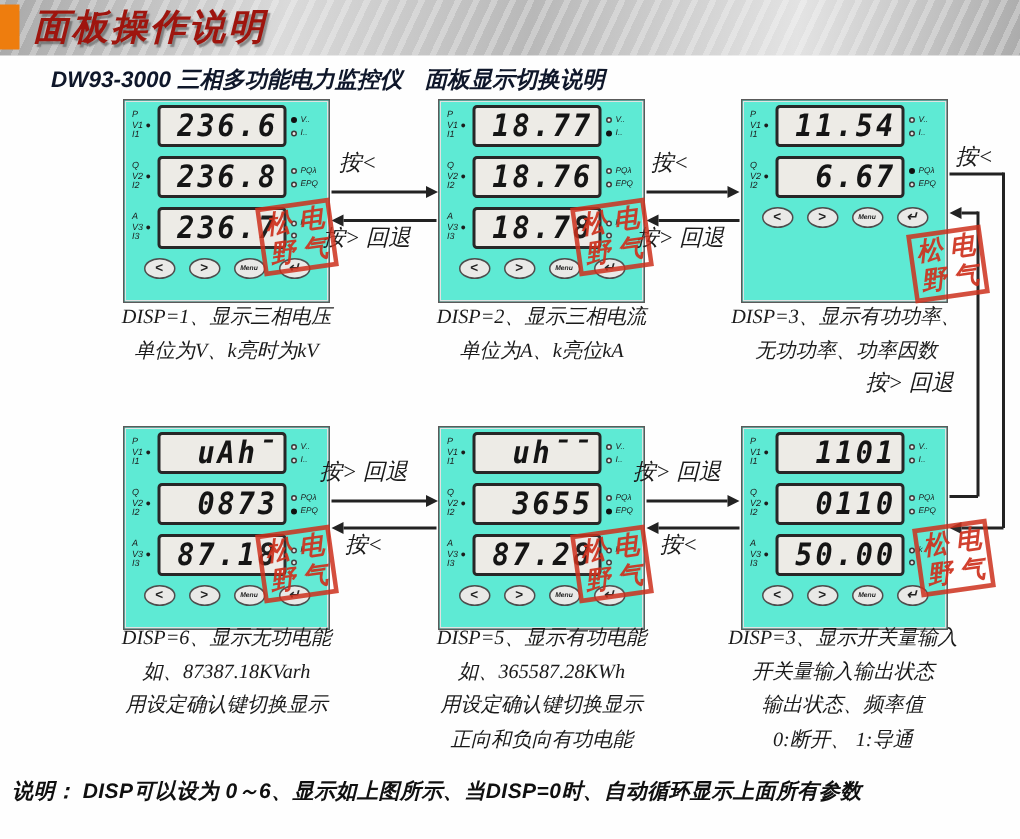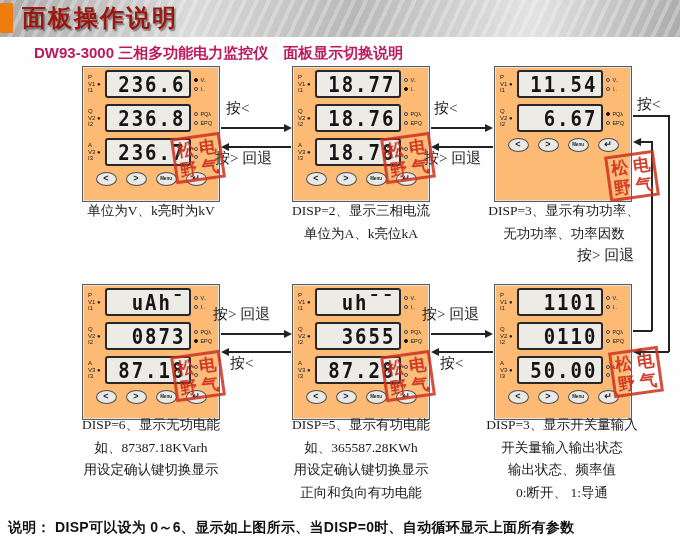--- a/index.html
+++ b/index.html
@@ -1,36 +1,36 @@
 <!DOCTYPE html>
 <html><head>
 <meta charset="utf-8">
 <style>
   * { margin:0; padding:0; box-sizing:border-box; }
   body { background:#fff; font-family:"Liberation Sans", sans-serif; }
-  .page { position:relative; width:680px; height:559px; background:#fefefe; overflow:hidden; }
+  .page { position:relative; width:680px; height:559px; background:#fefefe; overflow:hidden;font-style:italic; }
 
   
   .header {
     position:absolute; left:0; top:0; width:680px; height:37px;
     background:
       repeating-linear-gradient(115deg, rgba(255,255,255,.28) 0 4px, rgba(0,0,0,0) 4px 11px),
       linear-gradient(100deg, #a9a9a9, #dadada 28%, #b8b8b8 52%, #e3e3e3 78%, #ababab);
   }
   .header-accent { position:absolute; left:0; top:3px; width:13px; height:30px; background:#ee7d0e; }
   .header-title {
     position:absolute; left:22px; top:2px; font-size:24px; font-weight:bold;
     color:#9e150e; letter-spacing:2px; text-shadow:1.5px 2px 1px rgba(70,70,70,.55);
   }
-  .doc-title { position:absolute; left:34px; top:44px; font-size:15px; font-weight:bold; color:#be185d; }
+  .doc-title { position:absolute; left:34px; top:44px; font-size:15px; font-weight:bold; color:#0f172a; }
 
   
   .panel {
     position:absolute; width:138px; height:136px;
-    background:#fdba74; border:1px solid #5a5a5a;
+    background:#5eead4; border:1px solid #5a5a5a;
     box-shadow: inset 0 0 0 1px #e2e2e2;
   }
   .lcd-row { display:flex; align-items:center; height:34px; padding:0 2px; }
   .row-labels { width:20px; padding-left:3px; font-size:6px; line-height:6.5px; color:#1c1c1c; }
   .lcd {
     width:88px; height:28px; background:#edebe6; border:2px solid #272727; border-radius:3px;
     display:flex; align-items:center; justify-content:flex-end; padding:0 4px; overflow:hidden;
   }
   .lcd-value {
     font-family:"DejaVu Sans Mono", monospace; font-weight:bold; font-size:19px;
@@ -527,20 +527,21 @@
     <div class="stamp">
       <span class="stamp-char">松</span>
       <span class="stamp-char">电</span>
       <span class="stamp-char">野</span>
       <span class="stamp-char">气</span>
     </div>
   </div>
 </div>
   <div id="captions-layer">
       <div class="caption cap-p0">
+        <div>DISP=1、显示三相电压</div>
         <div>单位为V、k亮时为kV</div>
       </div>
       <div class="caption cap-p1">
         <div>DISP=2、显示三相电流</div>
         <div>单位为A、k亮位kA</div>
       </div>
       <div class="caption cap-p2">
         <div>DISP=3、显示有功功率、</div>
         <div>无功功率、功率因数</div>
       </div>

